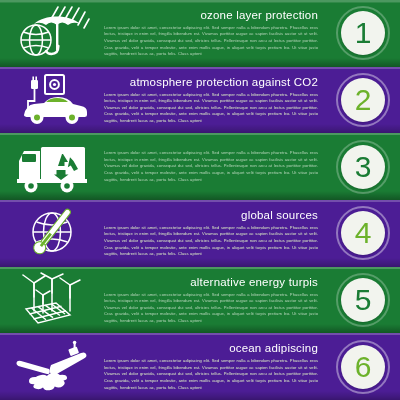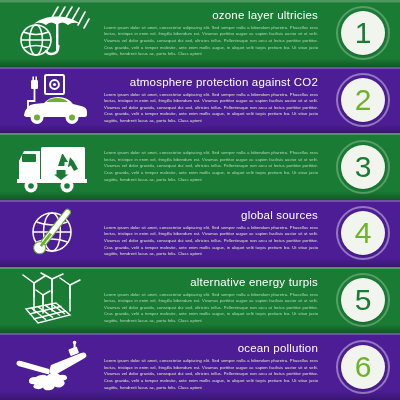--- a/index.html
+++ b/index.html
@@ -147,21 +147,21 @@
             <ellipse cx="24" cy="36" rx="6.5" ry="15"></ellipse>
             <line x1="9" y1="36" x2="39" y2="36"></line>
             <path d="M11.2 28 q12.8 5 25.6 0"></path>
             <path d="M11.2 44 q12.8 -5 25.6 0"></path>
           </g>
         </svg>
       </span>
     </div>
 
     <div class="text-col">
-      <h2 class="band-title">ozone layer ultricies</h2>
+      <h2 class="band-title">ozone layer protection</h2>
       <p class="band-body">Lorem ipsum dolor sit amet, consectetur adipiscing elit. Sed semper nulla a bibendum pharetra. Phasellus eros lectus, tristique in enim vel, fringilla bibendum est. Vivamus porttitor augue ac sapien facilisis auctor sit ut velit. Vivamus vel dolor gravida, consequat dui sed, ultricies tellus. Pellentesque non arcu at lectus porttitor porttitor. Cras gravida, velit a tempor molestie, ante enim mollis augue, in aliquet velit turpis pretium leo. Ut vitae justo sagittis, hendrerit lacus ac, porta felis. Class aptent</p>
     </div>
 
     <div class="num-col">
       <div class="badge">
         <span class="ring"></span>
         <span class="disc"></span>
         <span class="num">1</span>
       </div>
     </div>
@@ -349,21 +349,21 @@
           <circle cx="63.6" cy="3.6" r="1.8" fill="#ffffff"></circle>
 
           <path d="M38 30 L10 22 q-4 -1 -4.5 1.8 q-0.4 2.8 3.6 3.8 L36 35 q2.5 0.6 2.8 -1.8 q0.3 -2.4 -0.8 -3.2 z" fill="#ffffff"></path>
 
           <path d="M24 38 q-6 0 -6 4 q0 3.6 5.5 3.2 q-3 3.2 1.5 4.6 q4 1.2 7 -1.4 q1.5 3.4 6.5 2.8 q4.6 -0.6 5.2 -3.6 q4.6 2.2 8.2 -0.6 q3.4 -2.6 0.6 -5.4 q4.4 -0.8 3.4 -3.6 q-1 -2.8 -7 -2 q-2.2 -2.6 -7.4 -1.8 q-4.6 0.7 -5.4 2.8 q-3.6 -2.2 -8 -0.4 q-2.6 1 -3.1 1.4 z" fill="#ffffff"></path>
         </svg>
       </span>
     </div>
 
     <div class="text-col">
-      <h2 class="band-title">ocean pollution</h2>
+      <h2 class="band-title">ocean adipiscing</h2>
       <p class="band-body">Lorem ipsum dolor sit amet, consectetur adipiscing elit. Sed semper nulla a bibendum pharetra. Phasellus eros lectus, tristique in enim vel, fringilla bibendum est. Vivamus porttitor augue ac sapien facilisis auctor sit ut velit. Vivamus vel dolor gravida, consequat dui sed, ultricies tellus. Pellentesque non arcu at lectus porttitor porttitor. Cras gravida, velit a tempor molestie, ante enim mollis augue, in aliquet velit turpis pretium leo. Ut vitae justo sagittis, hendrerit lacus ac, porta felis. Class aptent</p>
     </div>
 
     <div class="num-col">
       <div class="badge">
         <span class="ring"></span>
         <span class="disc"></span>
         <span class="num">6</span>
       </div>
     </div>

